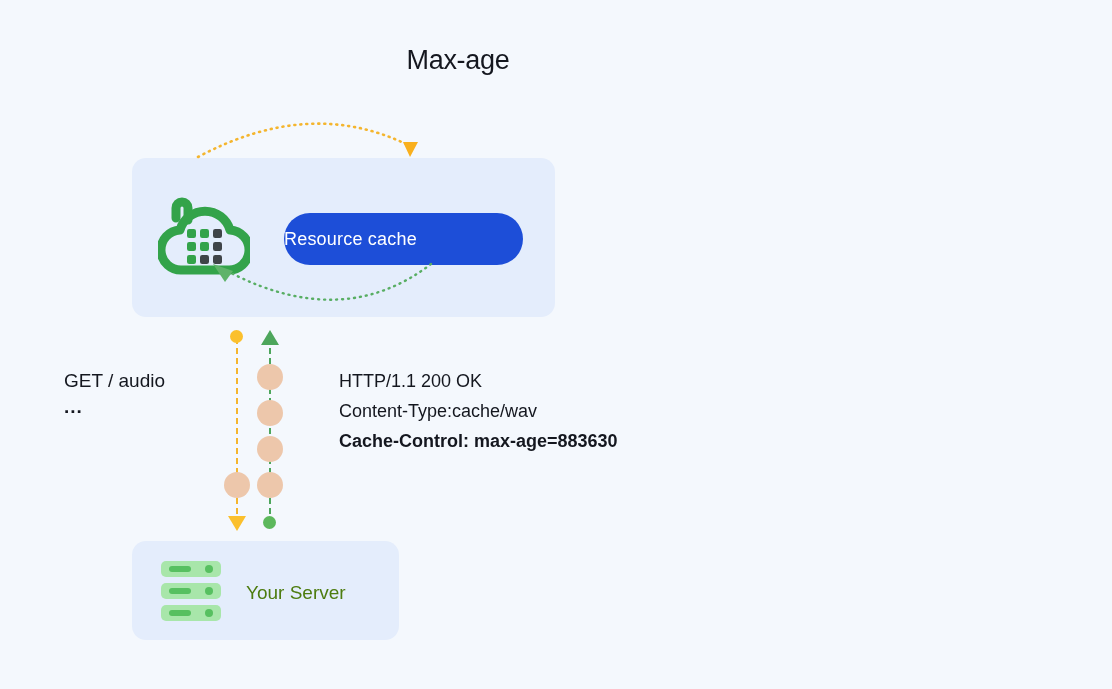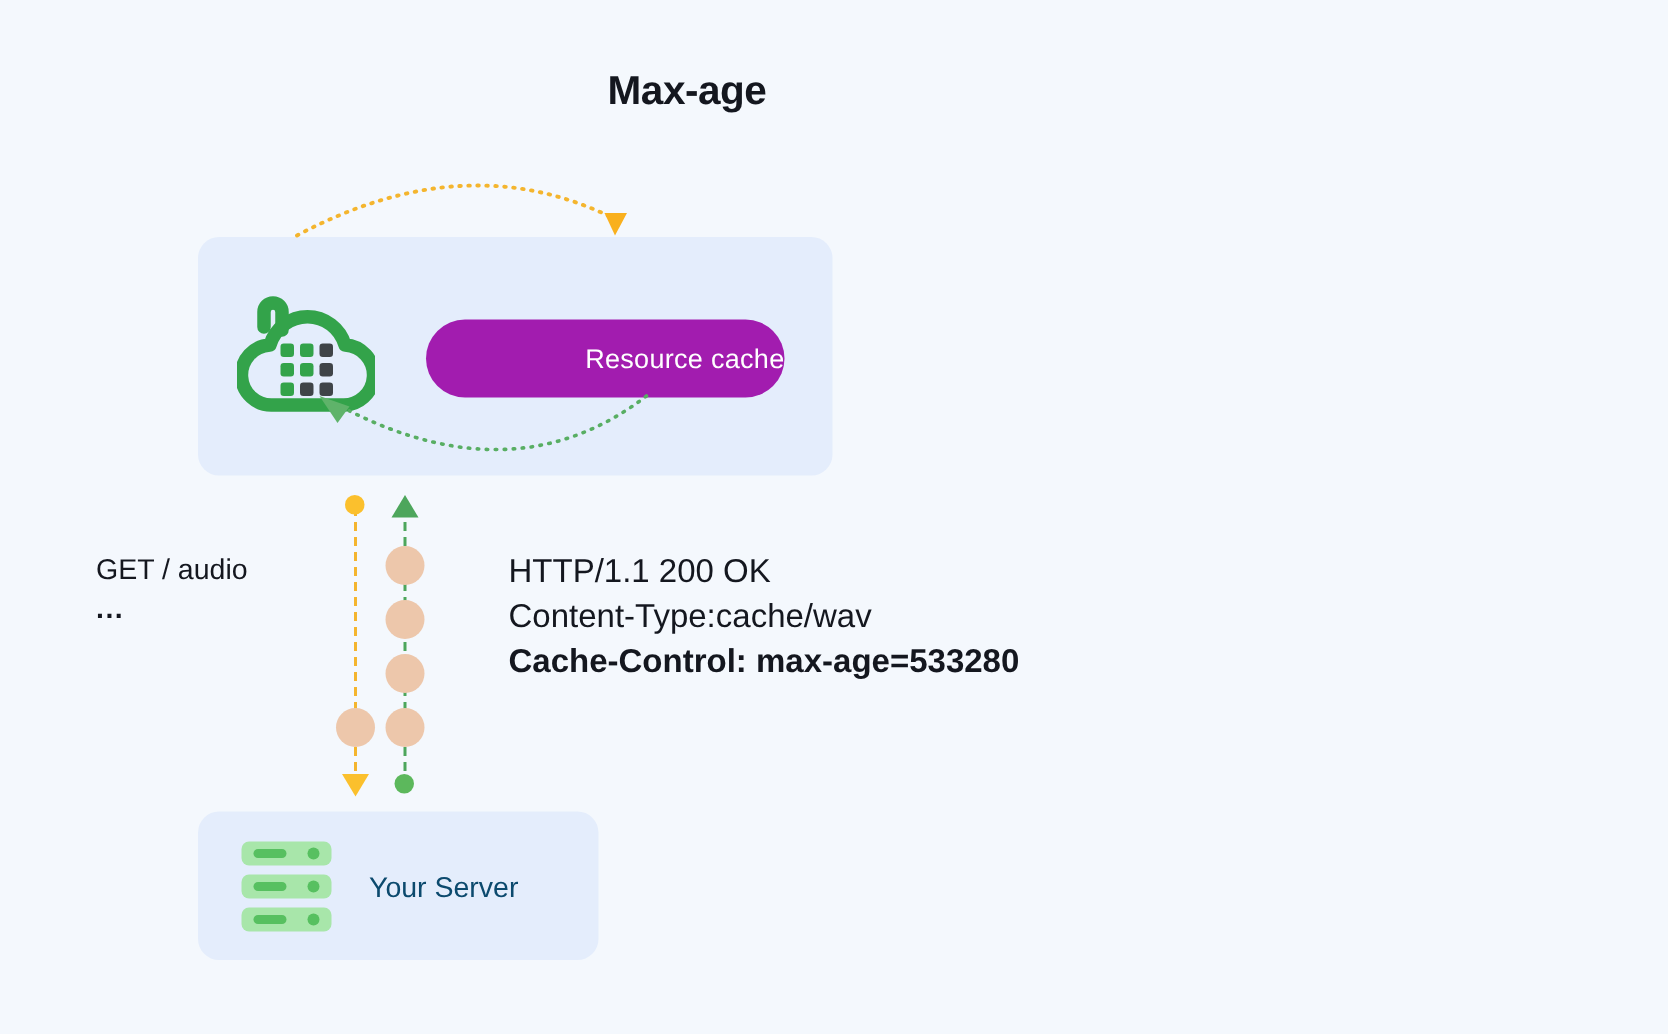--- a/index.html
+++ b/index.html
@@ -23,21 +23,21 @@
   }
 
   
   .page-title {
     position: absolute;
     left: 0;
     top: 45px;
     width: 916px;
     text-align: center;
     font-size: 27px;
-    font-weight: bold;
+    font-weight: normal;
     color: #14171f;
     letter-spacing: -0.3px;
   }
 
   
   .panel {
     position: absolute;
     background: #e4edfc;
     border-radius: 14px;
   }
@@ -64,24 +64,24 @@
   }
 
   
   .cache-pill {
     position: absolute;
     left: 284px;
     top: 213px;
     width: 239px;
     height: 52px;
     border-radius: 26px;
-    background: #a21caf;
+    background: #1d4ed8;
     display: flex;
     align-items: center;
-    justify-content: flex-end;
+    justify-content: flex-start;
     color: #ffffff;
     font-size: 18px;
     letter-spacing: 0.2px;
   }
 
   
   .arc-svg {
     position: absolute;
     pointer-events: none;
     overflow: visible;
@@ -180,21 +180,21 @@
     font-weight: bold;
     letter-spacing: 1px;
     font-size: 19px;
     line-height: 22px;
   }
 
   .res-block {
     position: absolute;
     left: 339px;
     top: 366px;
-    font-size: 22px;
+    font-size: 18px;
     color: #14171f;
     line-height: 30px;
   }
   .res-line { margin-bottom: 0; }
   .res-line.bold { font-weight: bold; }
 
   
   .server-icon {
     position: absolute;
     left: 161px;
@@ -227,21 +227,21 @@
     height: 8px;
     border-radius: 50%;
     background: #57c060;
   }
 
   .server-label {
     position: absolute;
     left: 246px;
     top: 582px;
     font-size: 19px;
-    color: #0c4a6e;
+    color: #4d7c0f;
   }
 </style>
 </head>
 <body>
 
 <div id="stage">
 
   <div class="page-title">Max-age</div>
 
   <div class="panel panel-cache">
@@ -297,21 +297,21 @@
   </div>
 
   <div class="req-block">
     <div>GET / audio</div>
     <div class="req-ellipsis">...</div>
   </div>
 
   <div class="res-block">
     <div class="res-line">HTTP/1.1 200 OK</div>
     <div class="res-line">Content-Type:cache/wav</div>
-    <div class="res-line bold">Cache-Control: max-age=533280</div>
+    <div class="res-line bold">Cache-Control: max-age=883630</div>
   </div>
 
   <div class="panel panel-server"></div>
 
   <div class="server-icon">
     <div class="server-row" style="top:0px;">
       <span class="sbar"></span>
       <span class="sdot"></span>
     </div>
     <div class="server-row" style="top:22px;">

